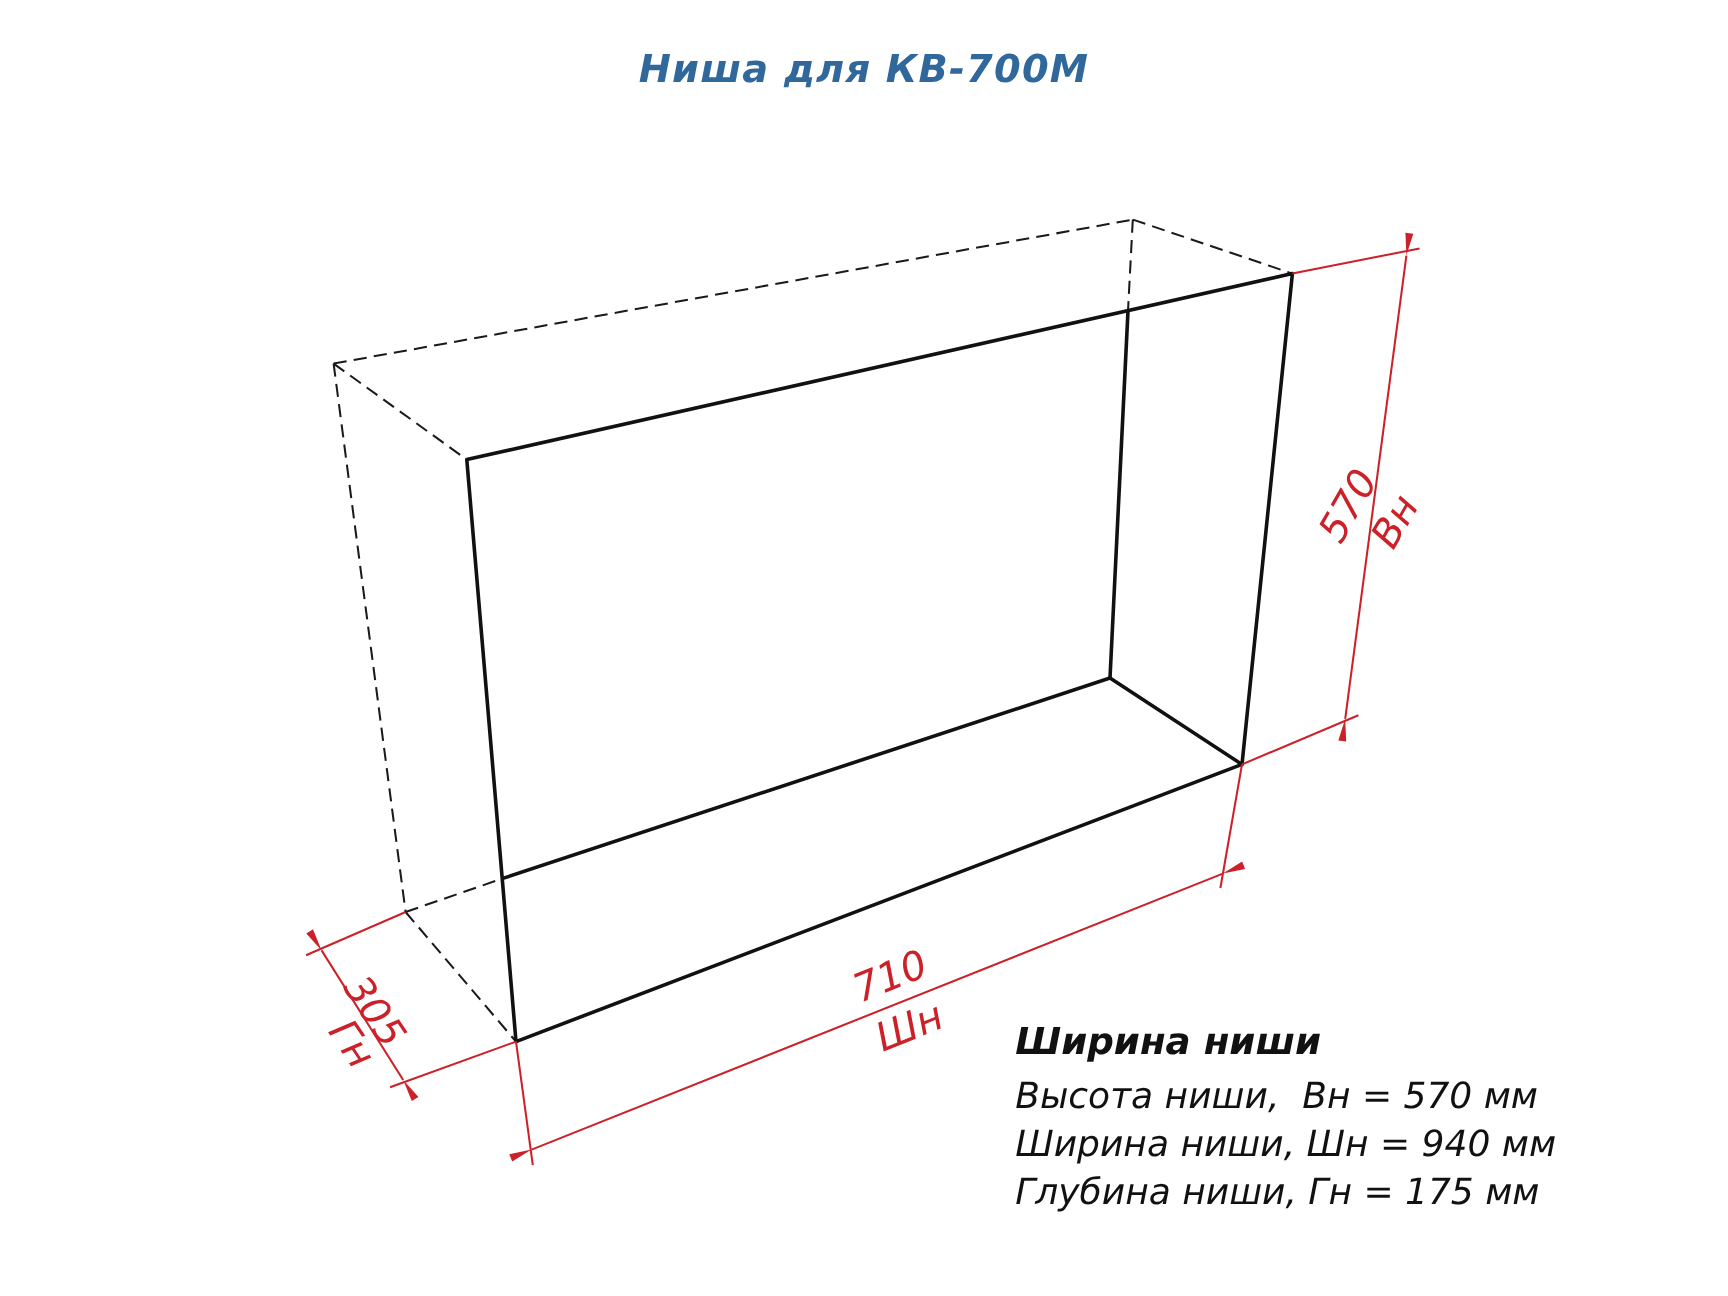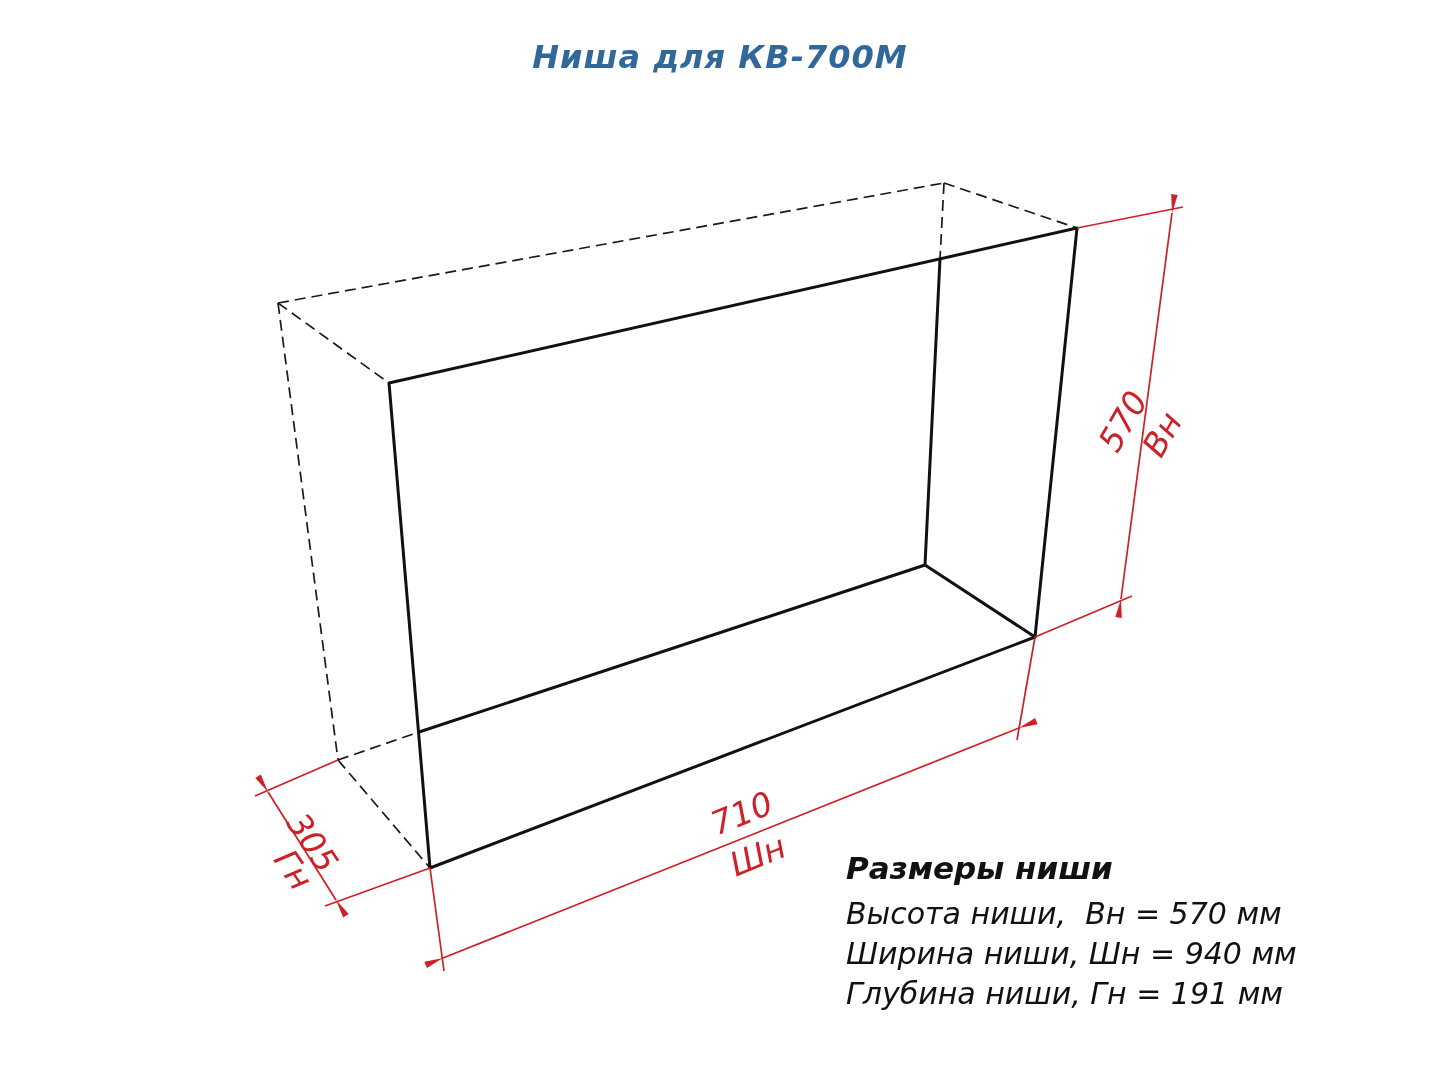--- a/index.html
+++ b/index.html
@@ -132,19 +132,19 @@
 
       <text class="dim-text" transform="translate(746,824) rotate(-22)">710</text>
       <text class="dim-text" transform="translate(762,866) rotate(-22)">Шн</text>
 
       <text class="dim-text" transform="translate(303,849) rotate(56)">305</text>
       <text class="dim-text" transform="translate(284,876) rotate(56)">Гн</text>
     </g>
   </svg>
 
   <div class="legend">
-    <div class="legend-heading">Размеры ниши</div>
+    <div class="legend-heading">Ширина ниши</div>
     <div class="legend-row">Высота ниши,  Вн = 570 мм</div>
     <div class="legend-row">Ширина ниши, Шн = 940 мм</div>
-    <div class="legend-row">Глубина ниши, Гн = 191 мм</div>
+    <div class="legend-row">Глубина ниши, Гн = 175 мм</div>
   </div>
 
 </div>
 
 </body></html>

